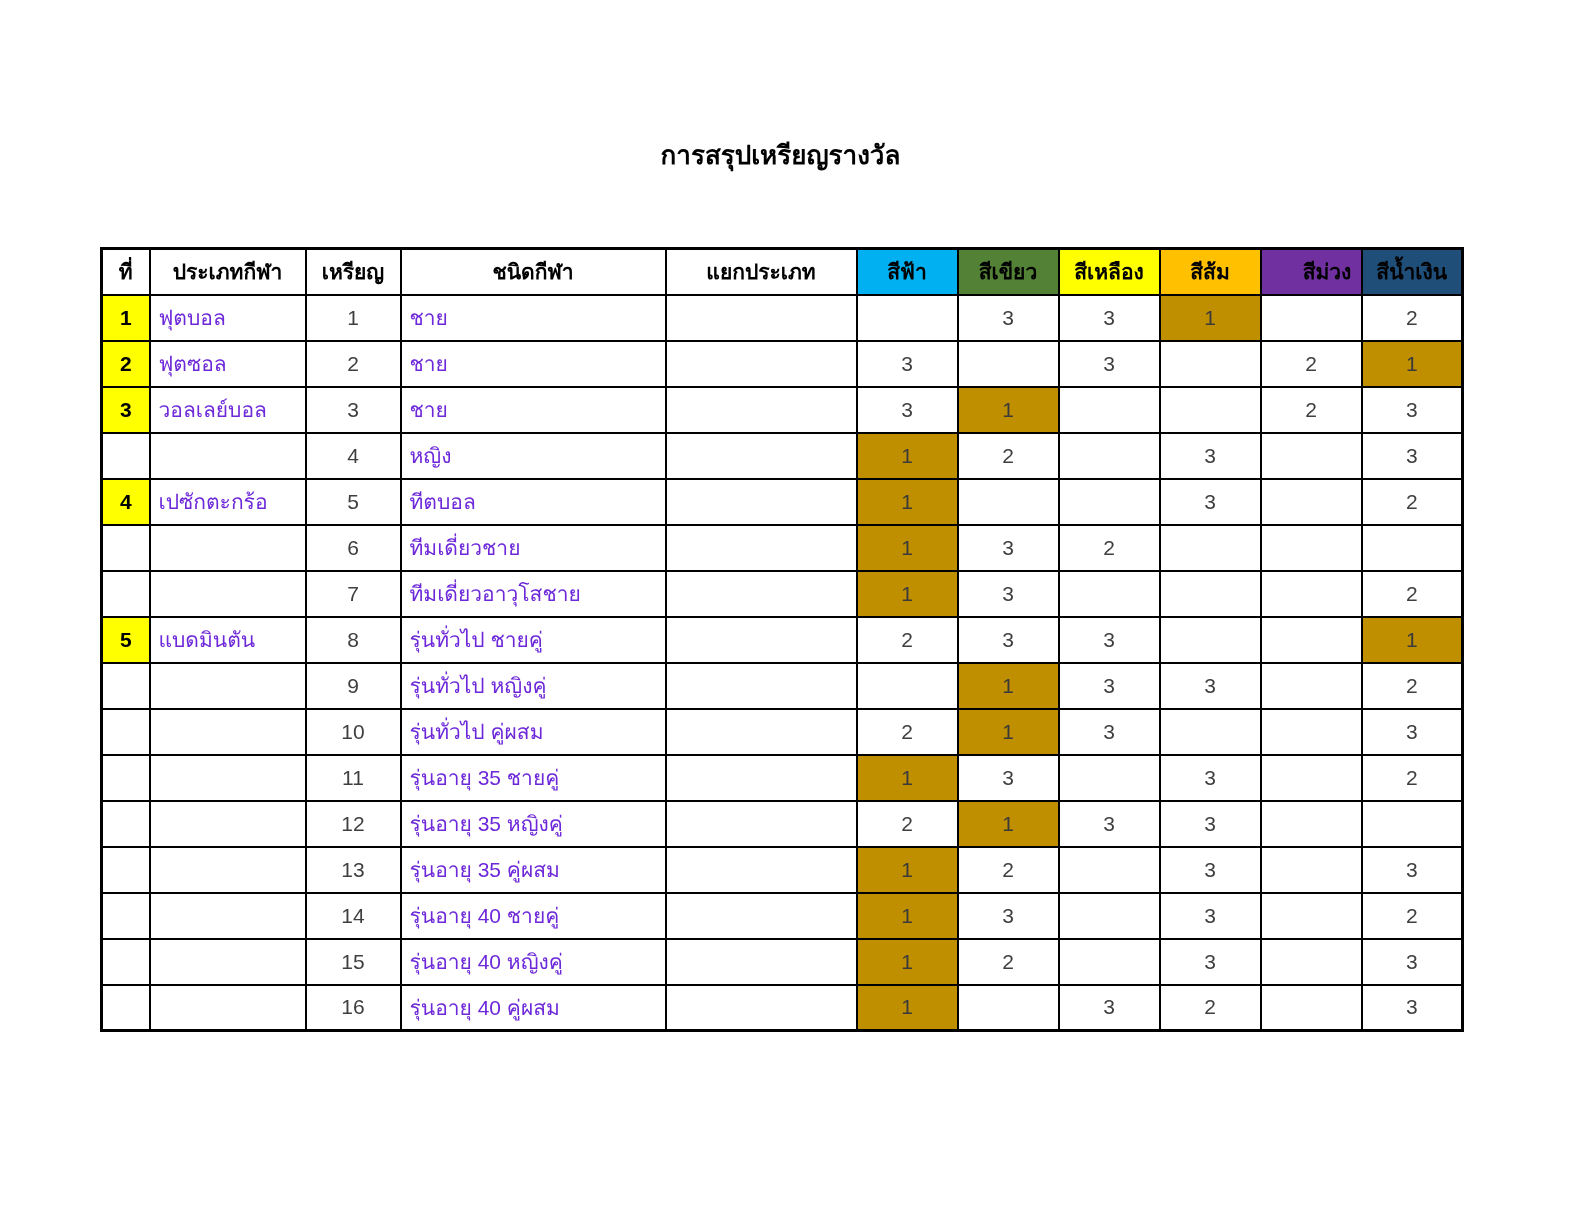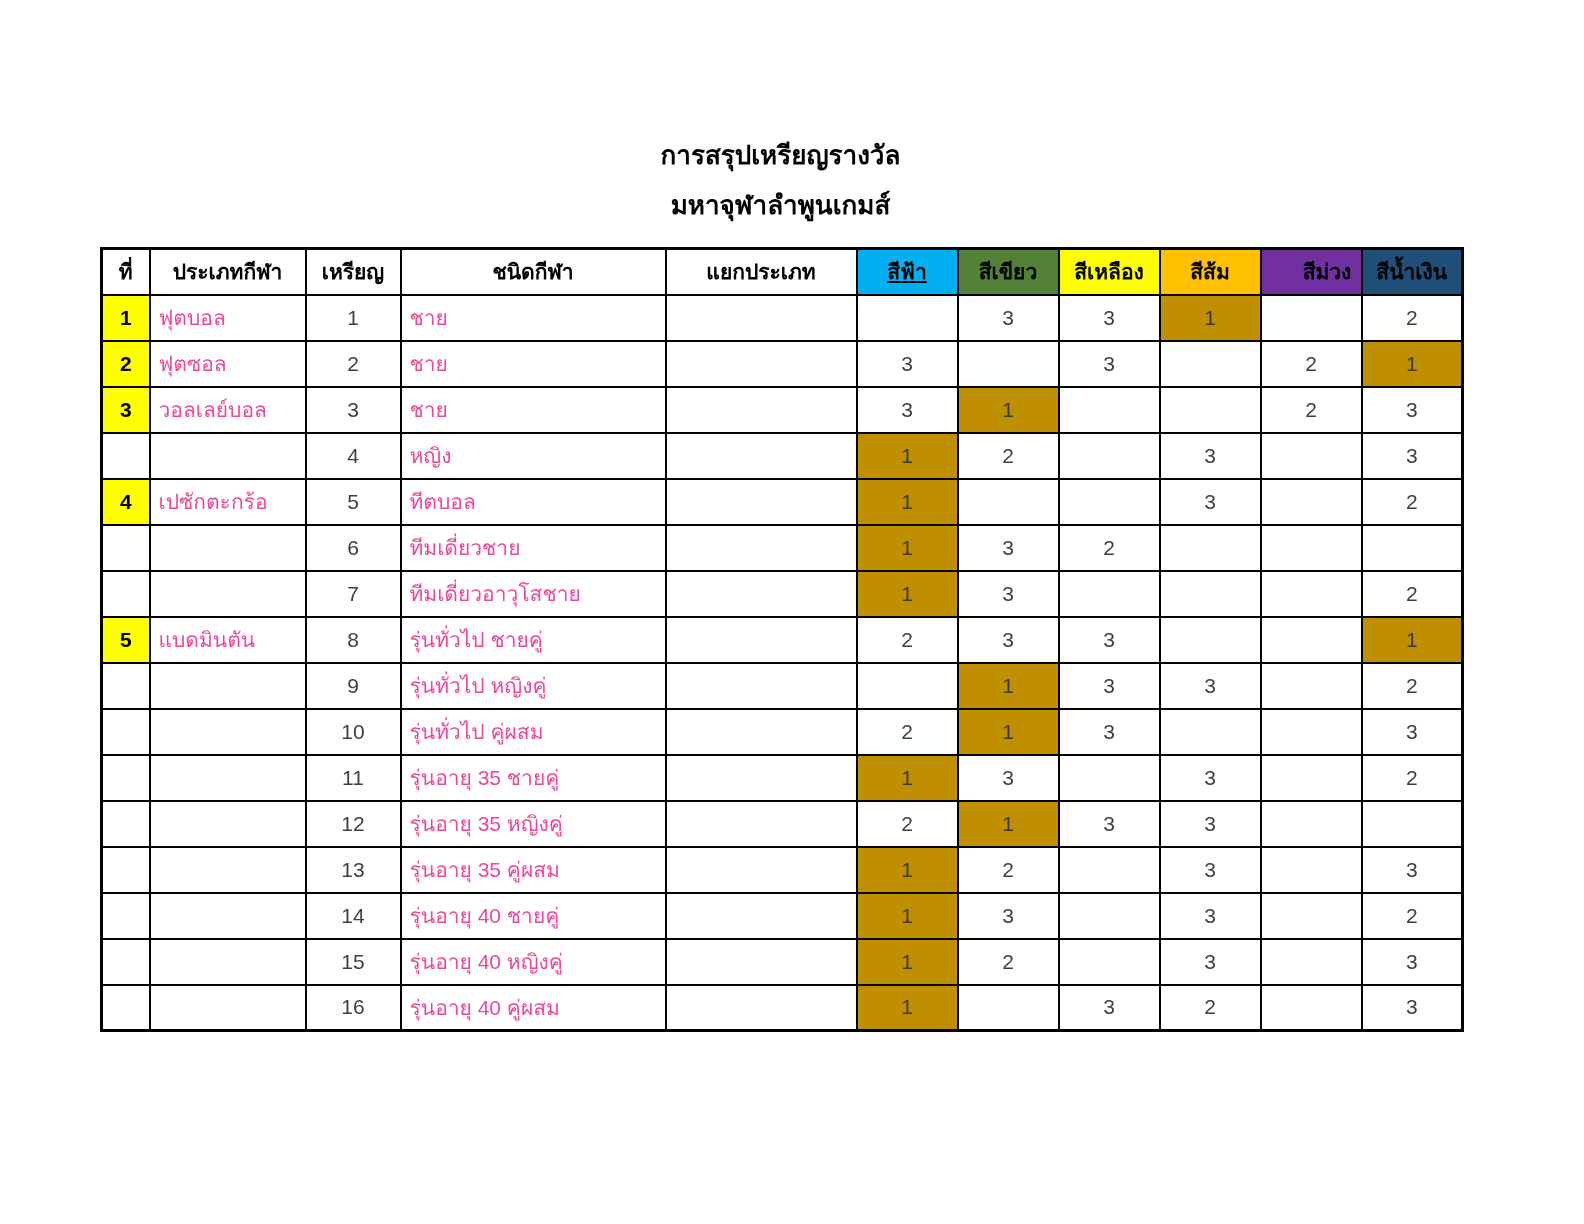--- a/index.html
+++ b/index.html
@@ -53,31 +53,30 @@
     white-space: nowrap;
     vertical-align: middle;
   }
   .medal-table th {
     font-weight: bold;
     text-align: center;
     color: #000000;
     padding: 0 4px;
   }
   td.c-center { text-align: center; color: #3f3f3f; }
-  td.c-left   { text-align: left;   color: #ec4899; }
+  td.c-left   { text-align: left;   color: #6d28d9; }
   td.no-cell  { text-align: center; color: #000000; font-weight: bold; }
   td.hl-yellow { background: #FFFF00; }
   td.hl-gold   { background: #BF8F00; color: #3a3a3a; }
 </style>
 </head>
 <body>
 
 <div class="sheet">
   <div class="doc-title">การสรุปเหรียญรางวัล</div>
-  <div class="doc-subtitle">มหาจุฬาลำพูนเกมส์</div>
 
   <table class="medal-table">
     <colgroup>
       <col style="width:48px">
       <col style="width:156px">
       <col style="width:95px">
       <col style="width:265px">
       <col style="width:191px">
       <col style="width:101px">
       <col style="width:101px">
@@ -86,21 +85,21 @@
       <col style="width:101px">
       <col style="width:101px">
     </colgroup>
     <thead>
       <tr id="header-row">
           <th>ที่</th>
           <th>ประเภทกีฬา</th>
           <th>เหรียญ</th>
           <th>ชนิดกีฬา</th>
           <th>แยกประเภท</th>
-          <th style="background: rgb(0, 176, 240); text-decoration: underline;">สีฟ้า</th>
+          <th style="background: rgb(0, 176, 240);">สีฟ้า</th>
           <th style="background: rgb(83, 129, 53);">สีเขียว</th>
           <th style="background: rgb(255, 255, 0);">สีเหลือง</th>
           <th style="background: rgb(255, 192, 0);">สีส้ม</th>
           <th style="background: rgb(112, 48, 160); padding-left: 36px;">สีม่วง</th>
           <th style="background: rgb(31, 78, 121);">สีน้ำเงิน</th>
         </tr>
     </thead>
     <tbody id="table-body">
         <tr>
           <td class="no-cell hl-yellow">1</td>

